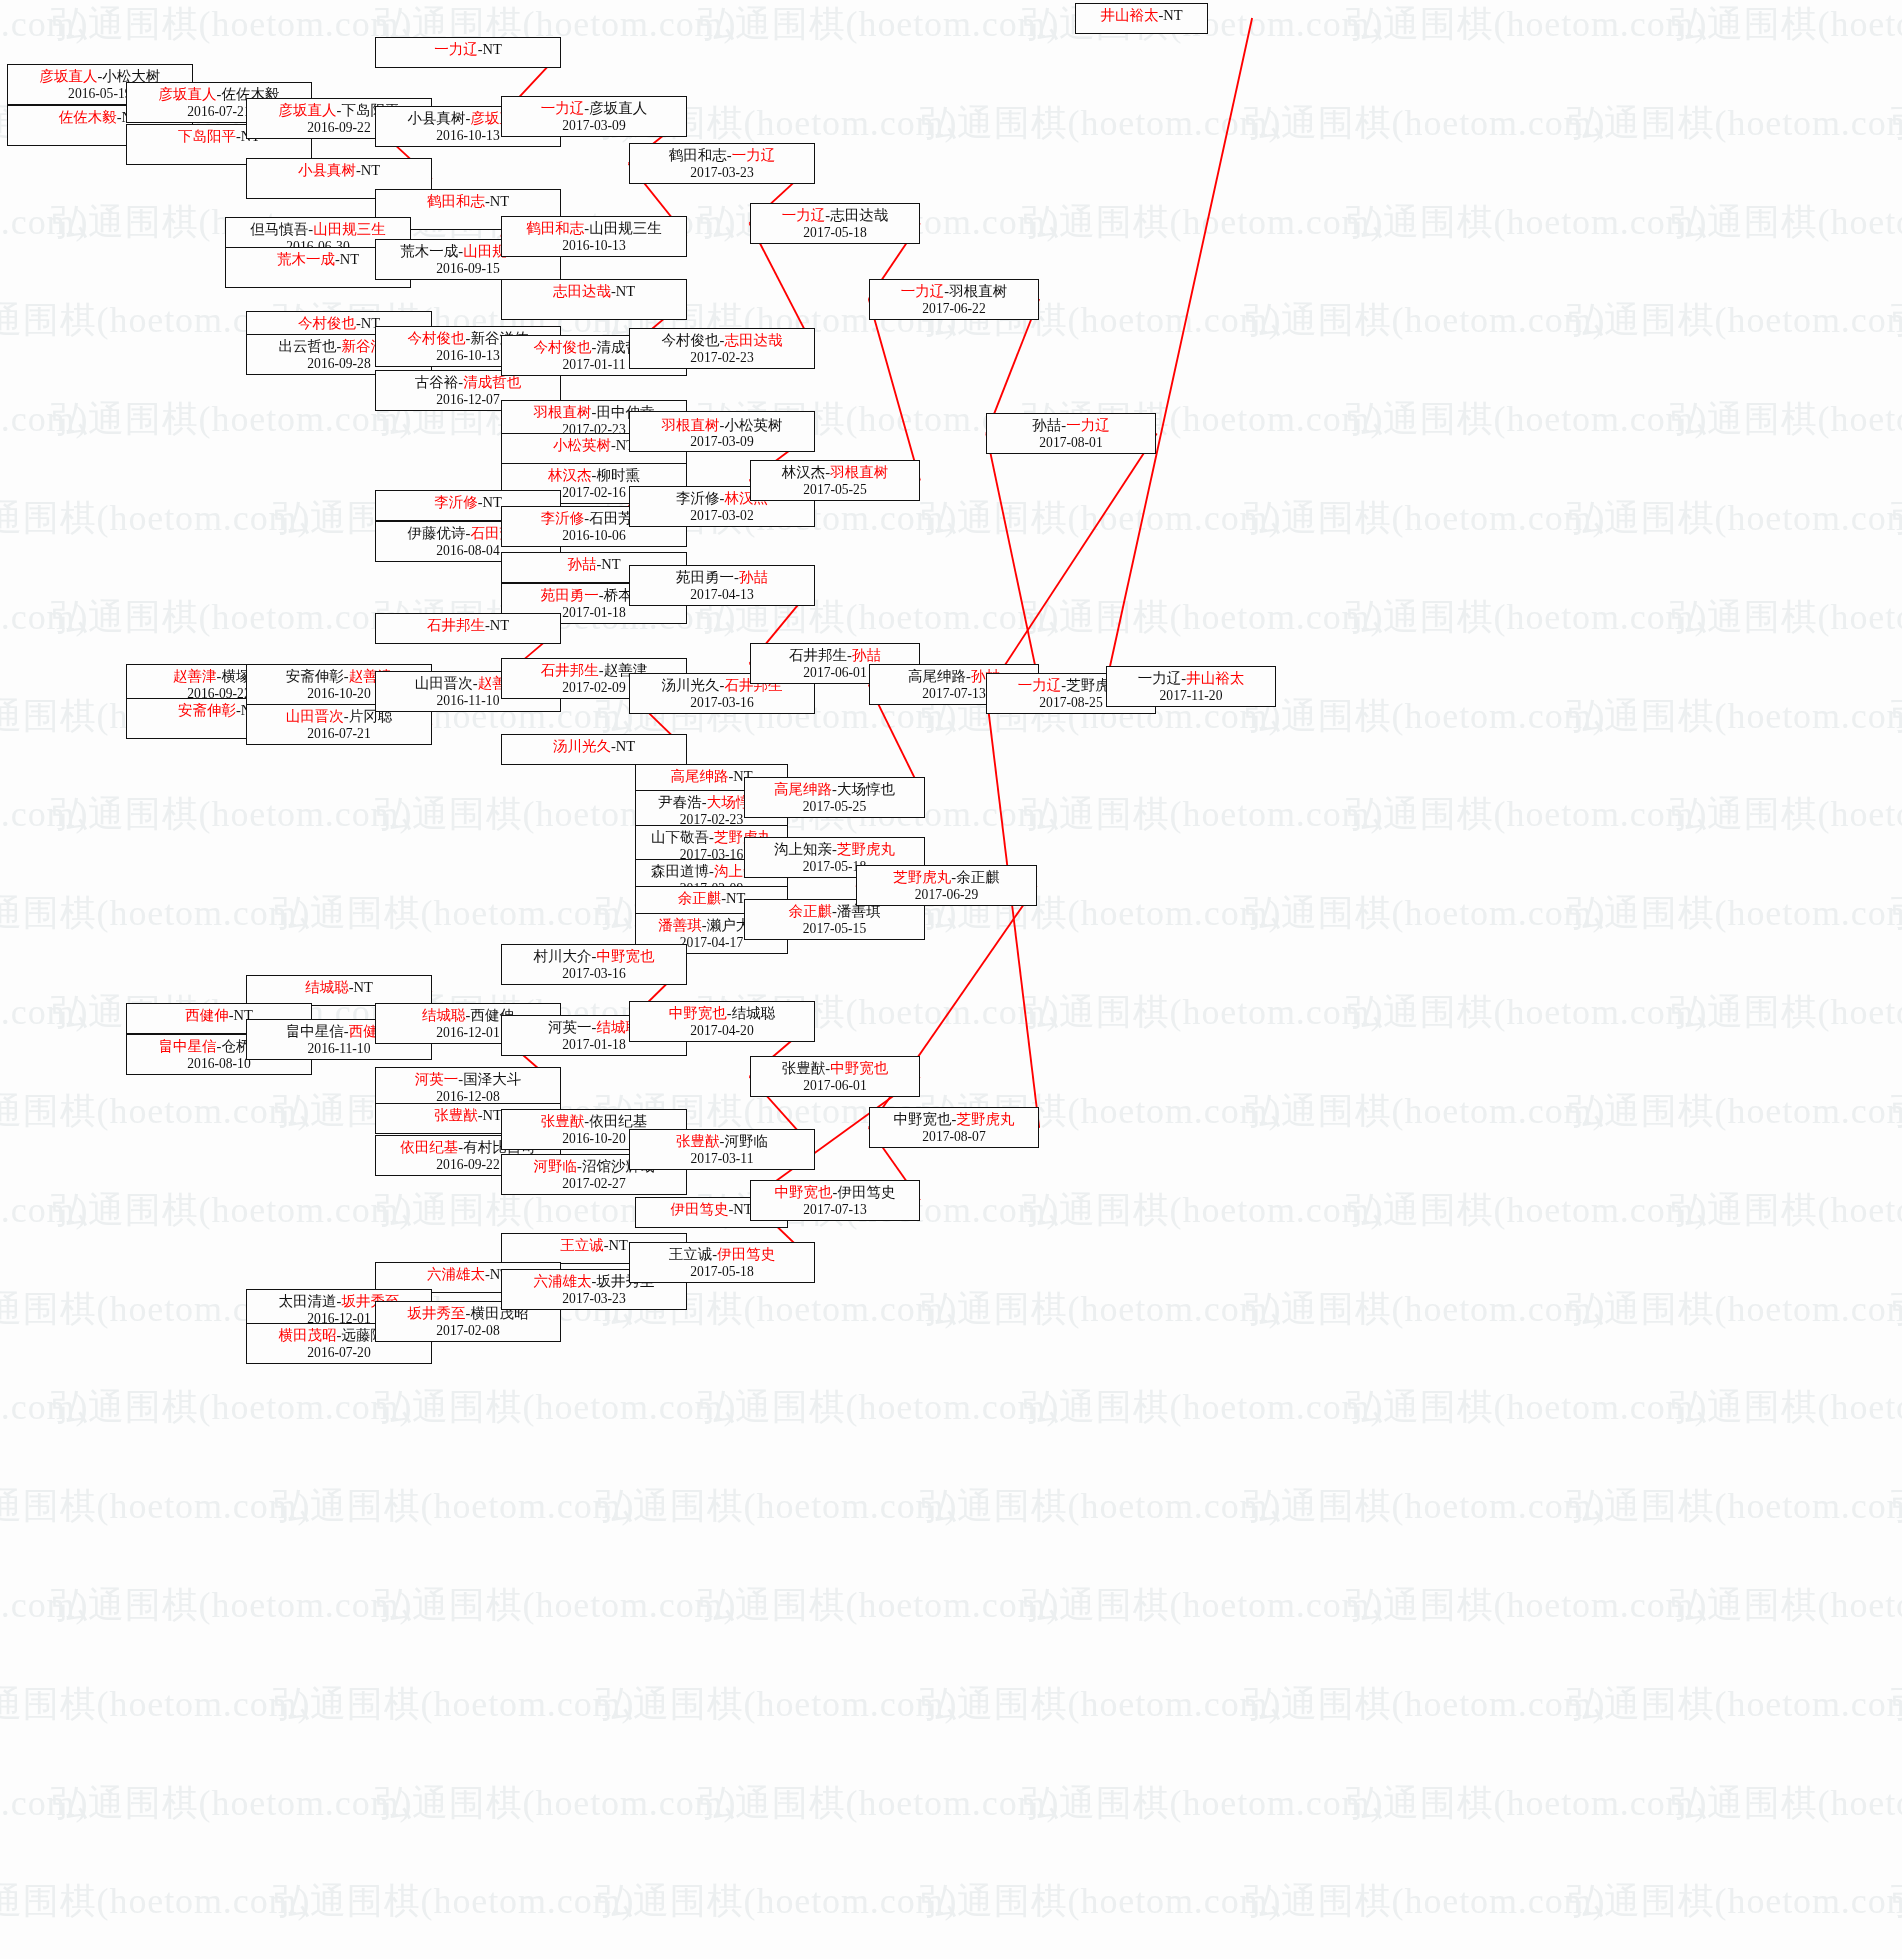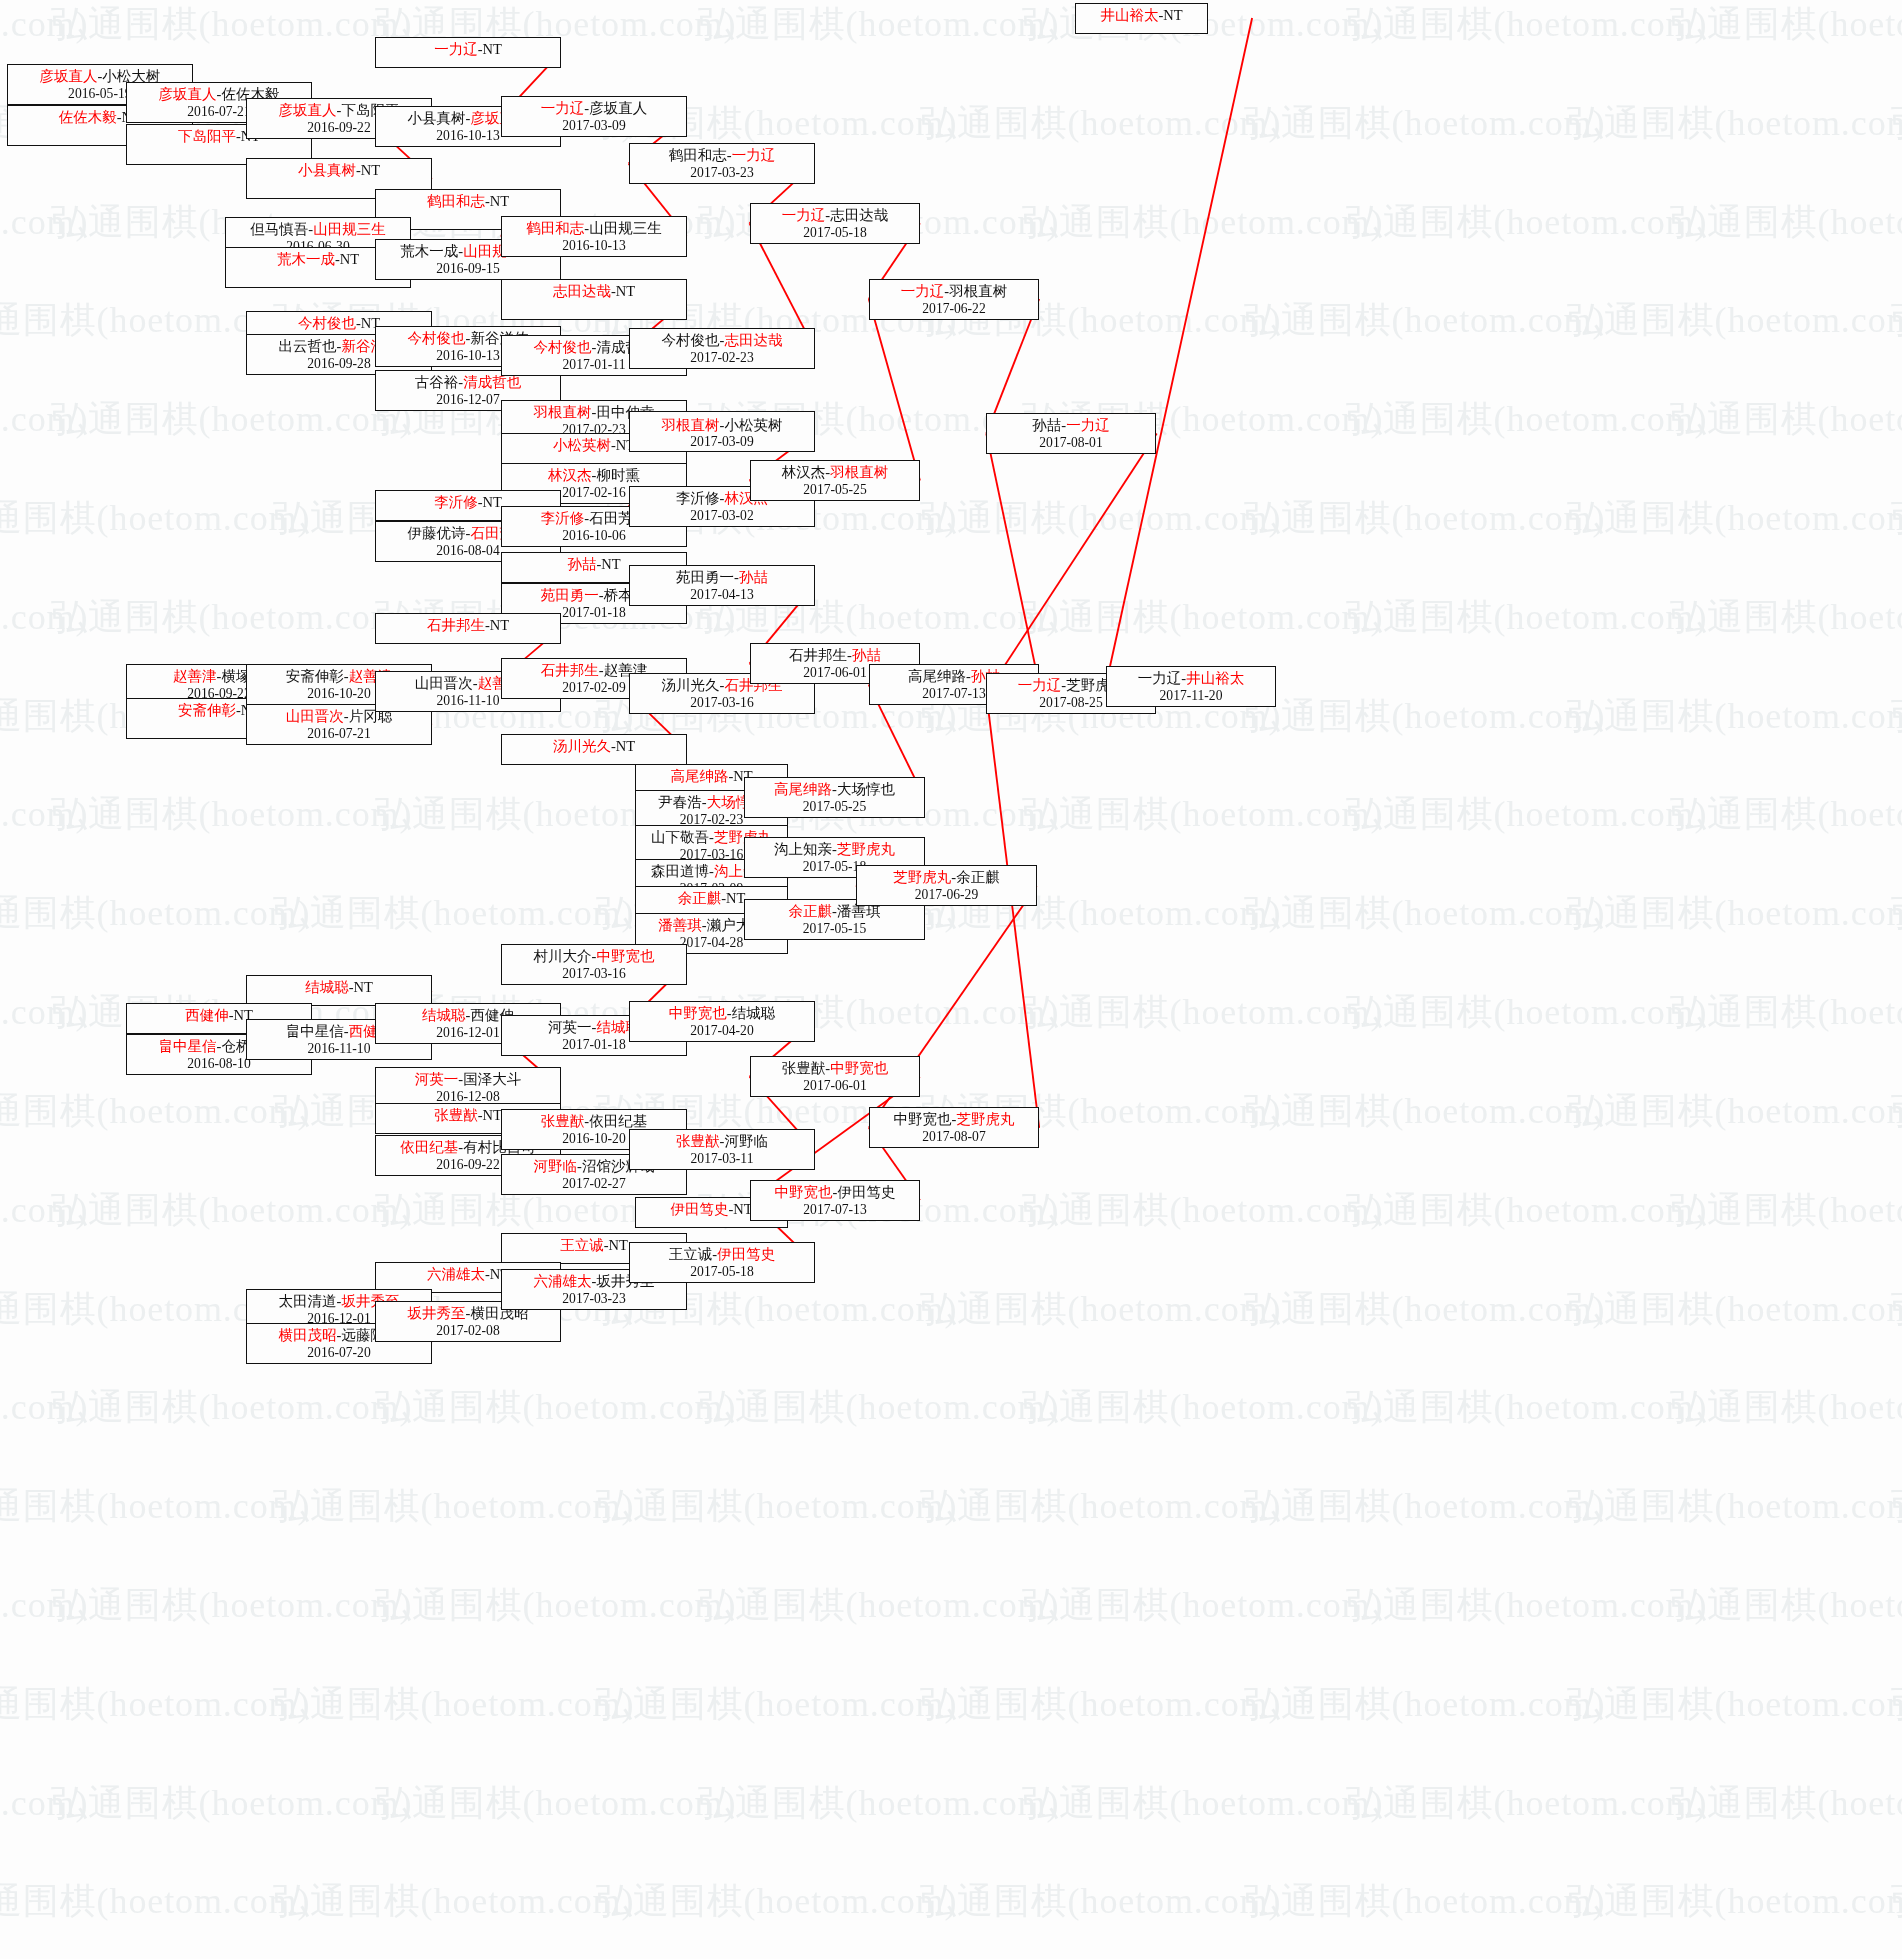--- a/index.html
+++ b/index.html
@@ -468,21 +468,21 @@
       </div>
       <div class="node" style="left: 744px; top: 837px; width: 181px; height: 41px;">
         <div class="ttl"><span class="l">沟上知亲</span><span class="sep">-</span><span class="w">芝野虎丸</span></div>
         <div class="dt">2017-05-18</div>
       </div>
       <div class="node" style="left: 635px; top: 886px; width: 153px; height: 31px;">
         <div class="ttl"><span class="w">余正麒</span><span class="sep">-</span><span class="l">NT</span></div>
       </div>
       <div class="node" style="left: 635px; top: 913px; width: 153px; height: 41px;">
         <div class="ttl"><span class="w">潘善琪</span><span class="sep">-</span><span class="l">濑户大树</span></div>
-        <div class="dt">2017-04-28</div>
+        <div class="dt">2017-04-17</div>
       </div>
       <div class="node" style="left: 744px; top: 899px; width: 181px; height: 41px;">
         <div class="ttl"><span class="w">余正麒</span><span class="sep">-</span><span class="l">潘善琪</span></div>
         <div class="dt">2017-05-15</div>
       </div>
       <div class="node" style="left: 856px; top: 865px; width: 181px; height: 41px;">
         <div class="ttl"><span class="w">芝野虎丸</span><span class="sep">-</span><span class="l">余正麒</span></div>
         <div class="dt">2017-06-29</div>
       </div>
       <div class="node" style="left: 869px; top: 664px; width: 170px; height: 41px;">

